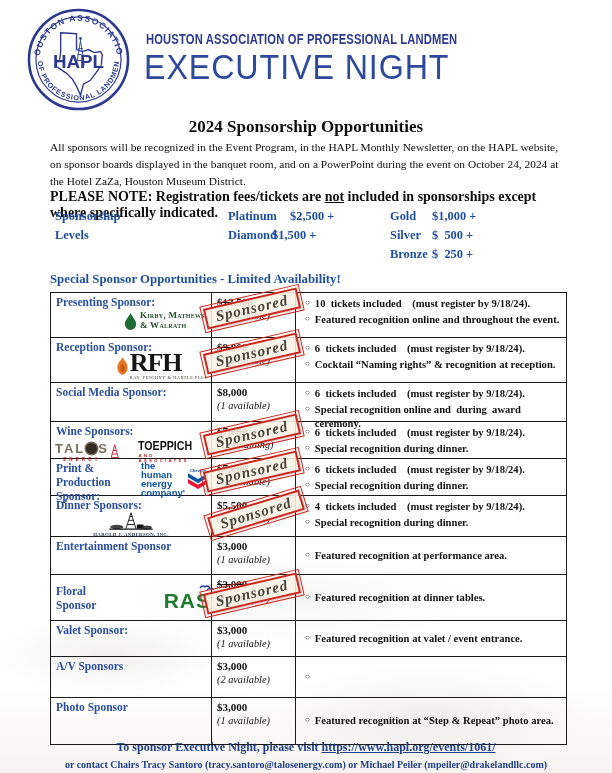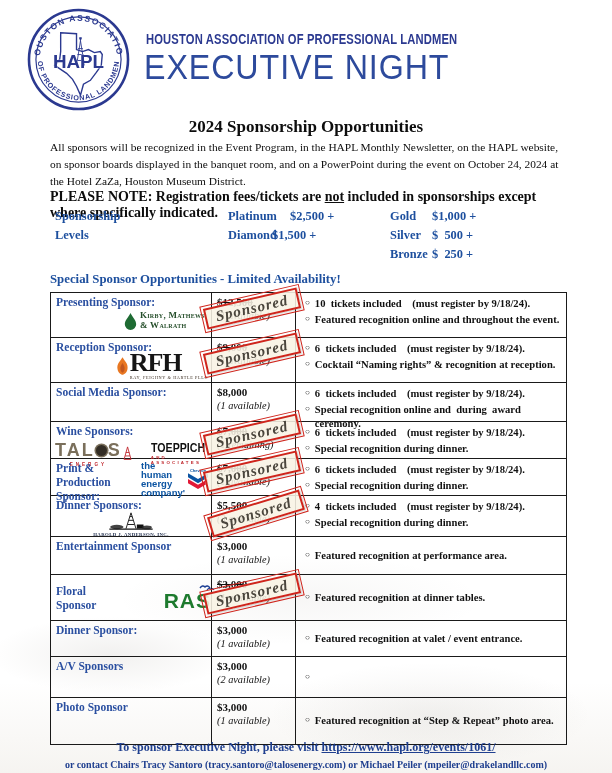--- a/index.html
+++ b/index.html
@@ -60,21 +60,21 @@
   }
   .stamp.alt{transform:rotate(-17deg);top:7px;left:-4px;}
 
   
   .kirby{display:flex;justify-content:flex-end;align-items:center;gap:3px;padding:1px 6px 0 0;}
   .kirby-txt{font-variant:small-caps;font-weight:600;font-size:9px;line-height:1.1;color:#254e2a;letter-spacing:.3px;}
   .rfh{display:flex;justify-content:flex-end;align-items:center;gap:0;margin-top:-4px;padding-right:3px;}
   .rfh-name{font-size:26px;font-weight:600;letter-spacing:-1px;color:#151515;line-height:.95;}
   .rfh-cap{font-size:4.3px;letter-spacing:.6px;color:#3a2c20;text-align:center;}
   .wine-logos{display:flex;align-items:center;justify-content:space-between;padding:1px 6px 0 4px;}
-  .talos{display:flex;align-items:center;font-family:"Liberation Sans",sans-serif;font-weight:800;font-size:18px;color:#7a6f5b;letter-spacing:2px;}
+  .talos{display:flex;align-items:center;font-family:"Liberation Sans",sans-serif;font-weight:800;font-size:13px;color:#7a6f5b;letter-spacing:2px;}
   .talos-dot{width:11px;height:11px;border-radius:50%;background:#332d25;margin:0 1px;box-shadow:0 0 0 1.5px #7a6f5b;}
   .talos-sub{font-family:"Liberation Sans",sans-serif;font-weight:700;font-size:4.6px;color:#c0272d;letter-spacing:3px;text-align:center;margin-top:1px;}
   .toep{display:flex;align-items:center;gap:18px;}
   .toep-name{font-family:"Liberation Sans",sans-serif;font-weight:800;font-size:12.5px;color:#111;transform:scaleX(.85);transform-origin:left;white-space:nowrap;line-height:1;}
   .toep-sub{font-family:"Liberation Sans",sans-serif;font-weight:700;font-size:4.4px;color:#c0272d;letter-spacing:2.2px;margin-top:1px;}
   .print-cell{display:flex;justify-content:space-between;align-items:flex-start;gap:26px;}
   .chv{display:flex;align-items:center;gap:3px;padding:2px 3px 0 0;}
   .chv-words{font-family:"Liberation Sans",sans-serif;font-weight:800;font-size:9.5px;line-height:.95;color:#0b54a2;text-align:left;}
   .chv-mark{display:flex;flex-direction:column;align-items:center;}
   .chv-mark .cw{font-family:"Liberation Sans",sans-serif;font-size:4px;font-weight:700;color:#0b54a2;}
@@ -376,21 +376,21 @@
     <div class="tc bens vcenter">
       <div class="ben">
           <span class="bdot">○</span>
           <span class="btxt">Featured recognition at dinner tables.</span>
         </div>
     </div>
   </div>
 
   <div class="trow" style="height:35px">
     <div class="tc">
-      <div class="lbl">Dinner Sponsor:</div>
+      <div class="lbl">Valet Sponsor:</div>
     </div>
     <div class="tc c2">
       <div class="price">$3,000</div>
       <div class="avail">(1 available)</div>
     </div>
     <div class="tc bens vcenter">
       <div class="ben">
           <span class="bdot">○</span>
           <span class="btxt">Featured recognition at valet / event entrance.</span>
         </div>

